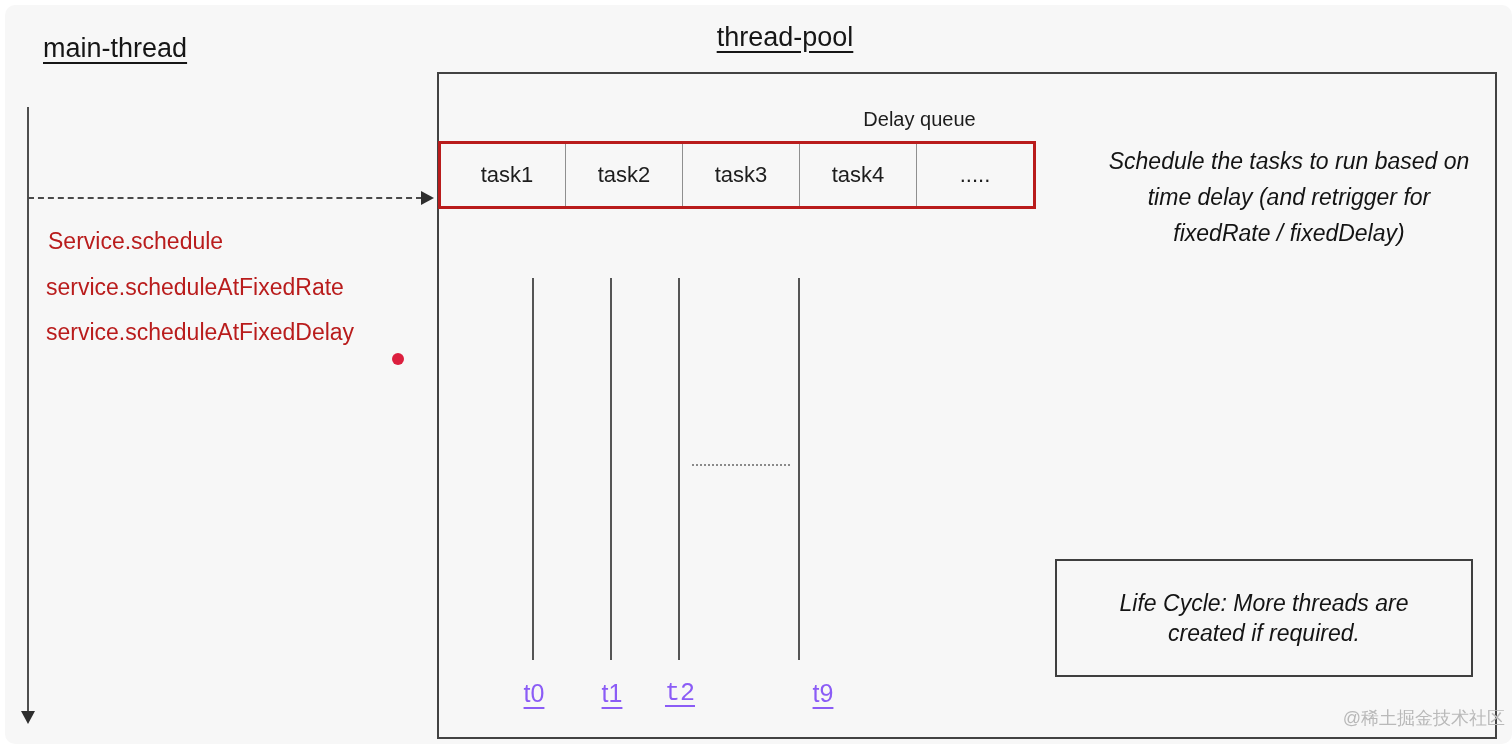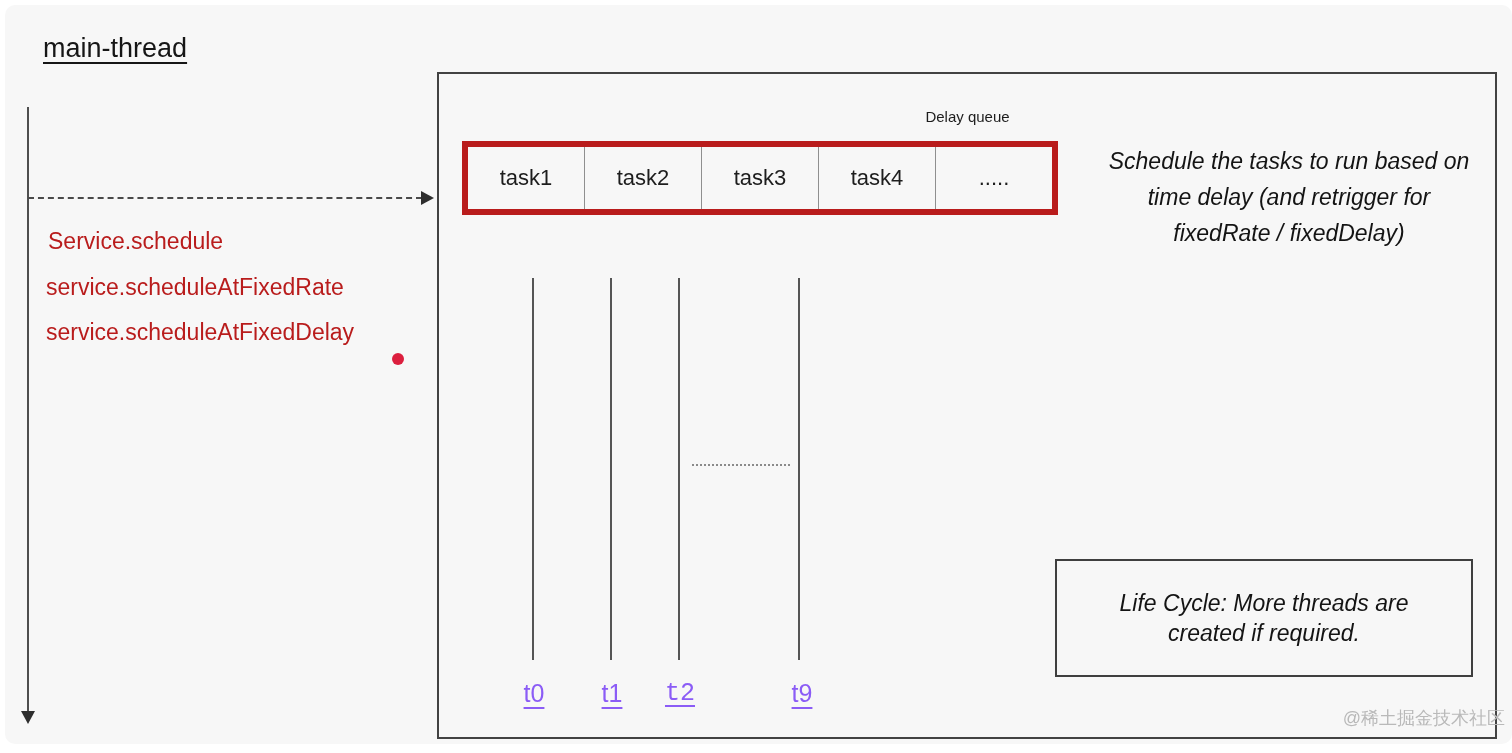--- a/index.html
+++ b/index.html
@@ -68,28 +68,29 @@
   }
 
   
   #thread-pool-box {
     left: 437px; top: 72px;
     width: 1056px; height: 663px;
     border: 2px solid #424242;
     background: transparent;
   }
 
-  #delay-queue-label { left: 895px; top: 108px; width: 145px; text-align: center; font-size: 15px; color: #1d1d1d; white-space: nowrap; }
+  #delay-queue-label { left: 847px; top: 108px; width: 145px; text-align: center; font-size: 20px; color: #1d1d1d; white-space: nowrap; }
 
   
   #delay-queue-table {
-    left: 462px; top: 141px;
+    left: 438px; top: 141px;
     display: flex;
-    border: 6px solid #b91c1c;
+    border: 3px solid #b91c1c;
     background: #f7f7f7;
+    padding-left: 8px;
   }
   .task-cell {
     width: 116px; height: 62px;
     border-right: 1px solid #8f8f8f;
     display: flex; align-items: center; justify-content: center;
     font-size: 22px; color: #1d1d1d;
   }
   .task-cell:last-child { border-right: none; }
 
   
@@ -108,21 +109,21 @@
     top: 679px; width: 60px;
     text-align: center;
     font-size: 25px;
     color: #8b5cf6;
     text-decoration: underline;
     text-underline-offset: 5px;
   }
   #thread-line-0 { left: 532px; } #thread-label-0 { left: 504px; }
   #thread-line-1 { left: 610px; } #thread-label-1 { left: 582px; }
   #thread-line-2 { left: 678px; } #thread-label-2 { left: 650px; font-family: Liberation Mono, monospace; }
-  #thread-line-3 { left: 798px; } #thread-label-3 { left: 772px; }
+  #thread-line-3 { left: 798px; } #thread-label-3 { left: 793px; }
 
   #thread-gap-dotted-line { left: 692px; top: 464px; width: 98px; height: 0; border-top: 2px dotted #8a8a8a; }
 
   
   #life-cycle-box {
     left: 1055px; top: 559px;
     width: 414px; height: 114px;
     border: 2px solid #3f3f3f;
     display: flex; align-items: center; justify-content: center;
     background: #f7f7f7;
@@ -157,20 +158,21 @@
 
   <div class="abs" id="dispatch-arrow-line"></div>
   <div class="abs" id="dispatch-arrow-head"></div>
 
   <div class="abs call-label" id="call-0">Service.schedule</div>
   <div class="abs call-label" id="call-1">service.scheduleAtFixedRate</div>
   <div class="abs call-label" id="call-2">service.scheduleAtFixedDelay</div>
 
   <div class="abs" id="event-dot"></div>
 
+  <div class="abs section-title" id="thread-pool-title">thread-pool</div>
 
   <div class="abs" id="thread-pool-box"></div>
 
   <div class="abs" id="delay-queue-label">Delay queue</div>
 
   <div class="abs" id="delay-queue-table">
     <div class="task-cell">task1</div>
     <div class="task-cell">task2</div>
     <div class="task-cell">task3</div>
     <div class="task-cell">task4</div>

